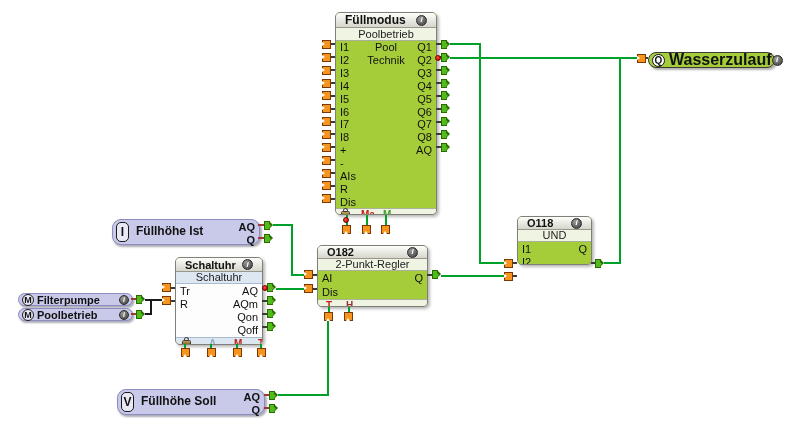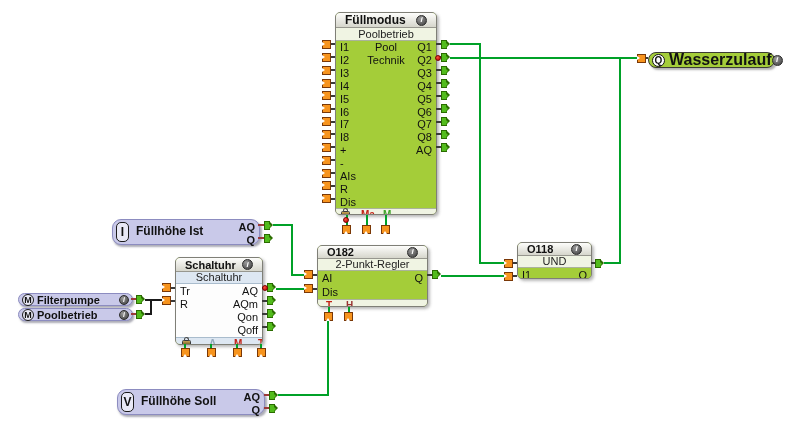--- a/index.html
+++ b/index.html
@@ -297,21 +297,21 @@
     <span class="pin pin-l" style="left:304px;top:270px"></span>
   <span class="stem" style="left:313px;width:4px;top:288px"></span>
     <span class="pin pin-l" style="left:304px;top:284px"></span>
   <span class="stem" style="left:427px;width:5px;top:274px"></span>
     <span class="pout" style="left:432px;top:270px"></span>
   <span class="stem v grn" style="left:328px;top:307px;height:5px"></span>
     <span class="pin pin-d" style="left:324px;top:312px"></span>
   <span class="stem v grn" style="left:348px;top:307px;height:5px"></span>
     <span class="pin pin-d" style="left:344px;top:312px"></span>
 
-  <div class="blk" style="left:517px;top:242px;width:75px;height:37px">
+  <div class="blk" style="left:517px;top:216px;width:75px;height:49px">
     <div class="blk-head" style="height:12px;font-size:11px">
       <span>O118</span>
       <span class="info">i</span>
     </div>
     <div class="blk-sub" style="height:11px">UND</div>
     <div class="blk-body" style="height:26px">
       <div class="frow">
           <span class="lab l">I1</span>
           <span class="lab r">Q</span>
         </div>

